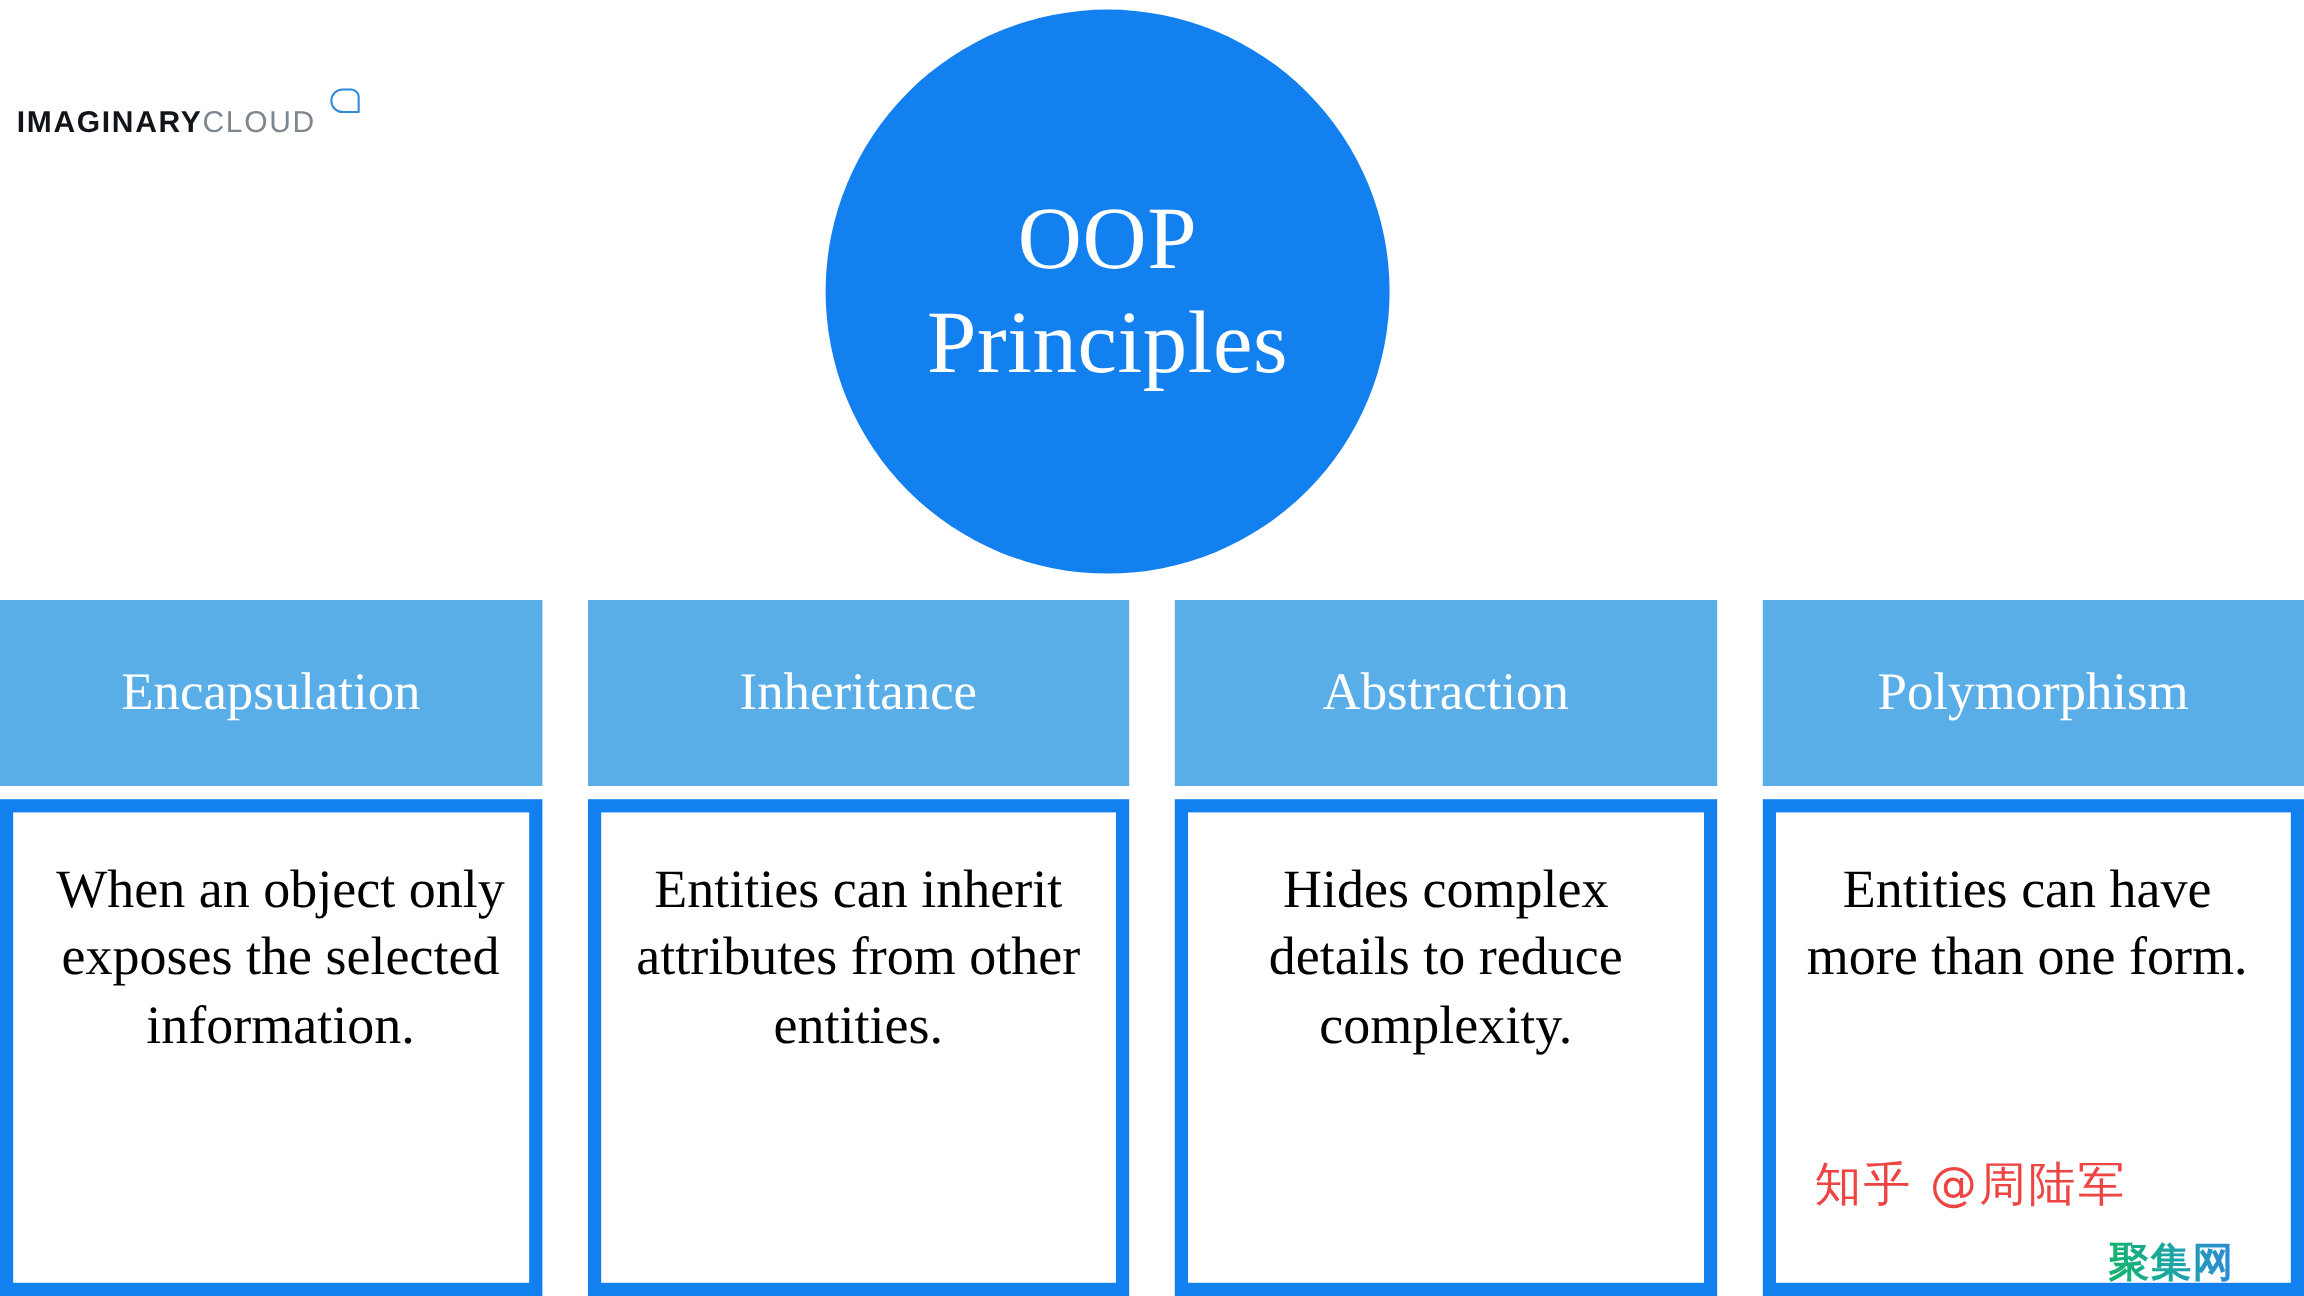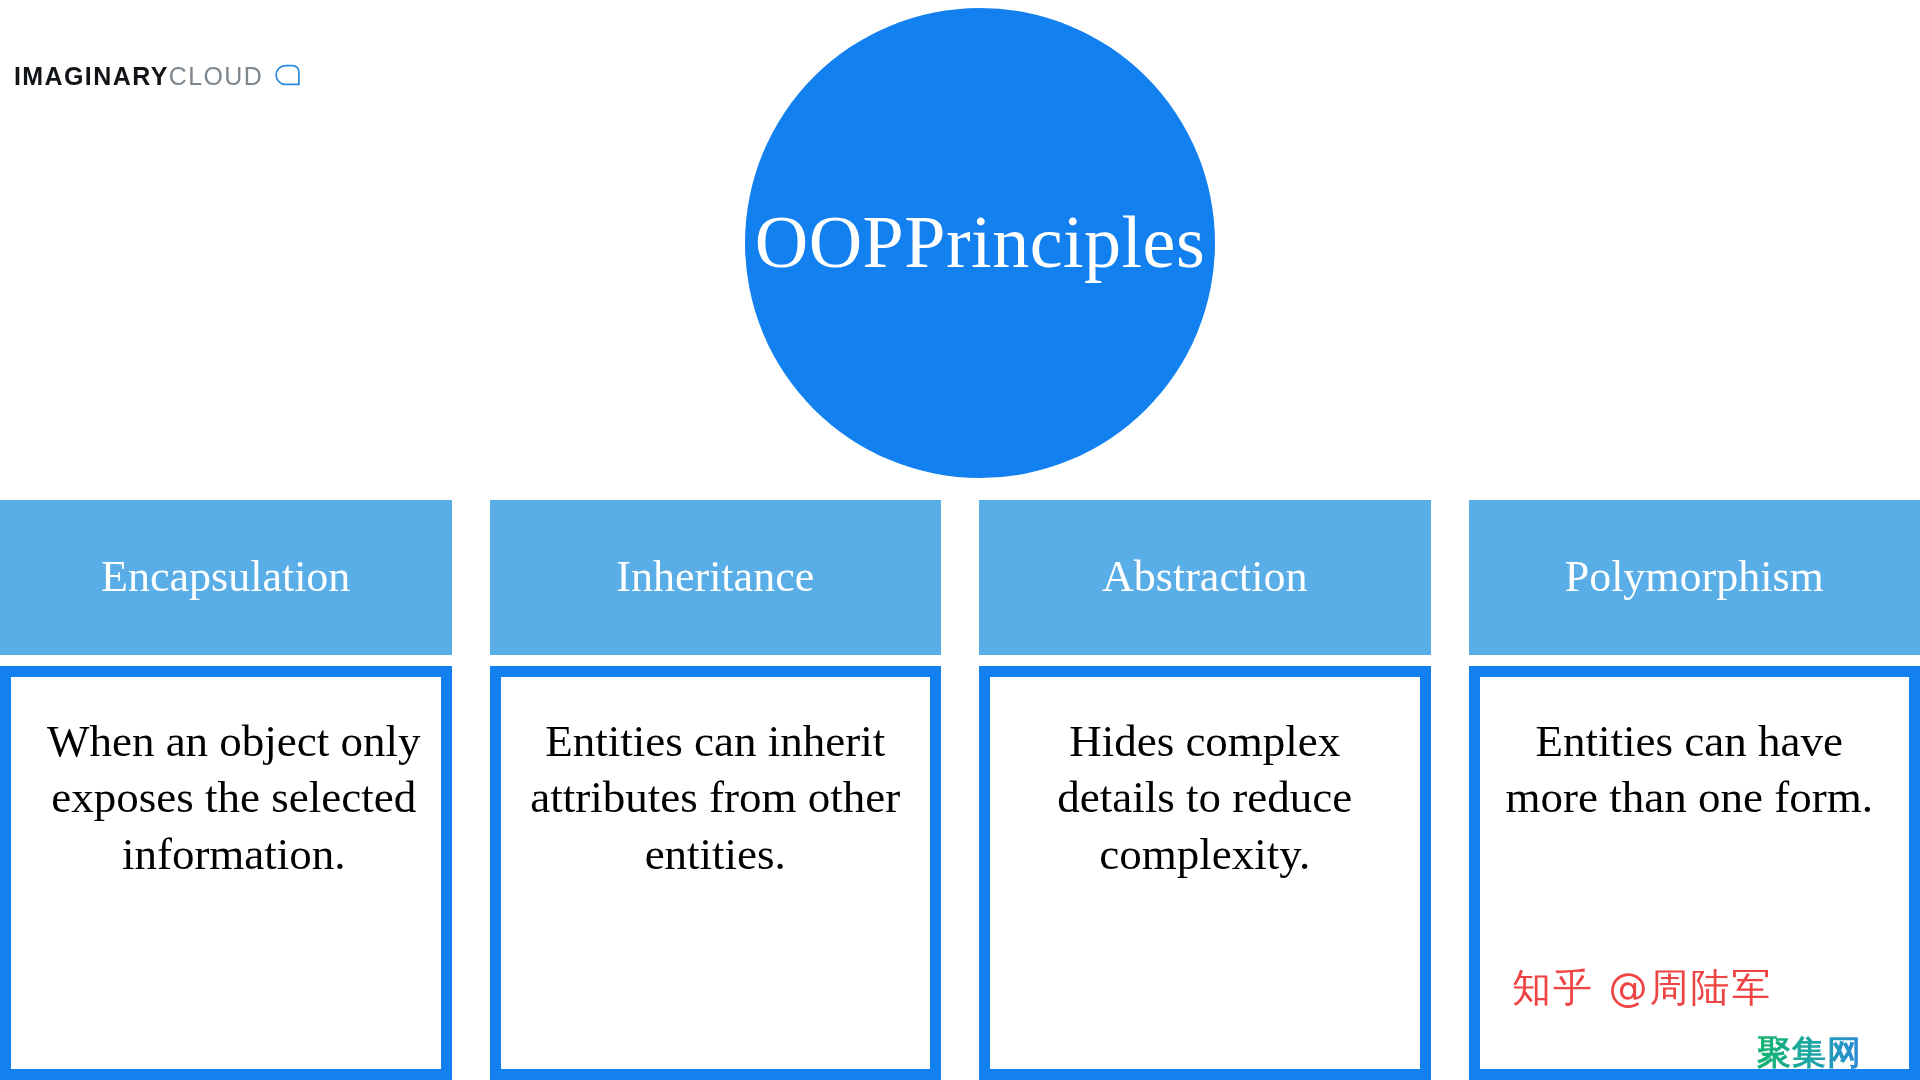--- a/index.html
+++ b/index.html
@@ -14,59 +14,61 @@
 
   body {
     position: relative;
     font-family: "Liberation Serif", "DejaVu Serif", serif;
   }
 
   
   .brand {
     position: absolute;
     left: 14px;
-    top: 64px;
-    display: flex;
+    top: 52px;
+    display: flex;
+    align-items: center;
     gap: 11px;
     white-space: nowrap;
   }
   .brand-wordmark {
     font-family: "Liberation Sans", "DejaVu Sans", sans-serif;
     font-size: 25px;
     letter-spacing: 1.4px;
     line-height: 1;
     display: flex;
     align-items: baseline;
   }
   .brand-imaginary {
     font-weight: 700;
     color: #111418;
   }
   .brand-cloud {
     font-weight: 300;
     color: #7e868e;
+    margin-top: 38px;
   }
   .brand-bubble {
     display: block;
     width: 26px;
     height: 22px;
     flex: 0 0 auto;
   }
 
   
   .hero-circle {
     position: absolute;
-    left: 745px;
+    left: 688px;
     top: 8px;
     width: 470px;
     height: 470px;
     border-radius: 50%;
     background: var(--brand-blue, #1380F0);
     display: flex;
-    flex-direction: row;
+    flex-direction: column;
     align-items: center;
     justify-content: center;
     text-align: center;
   }
   .hero-title-line {
     color: #ffffff;
     font-size: 74px;
     line-height: 1.18;
     font-weight: 400;
     letter-spacing: 0.5px;

